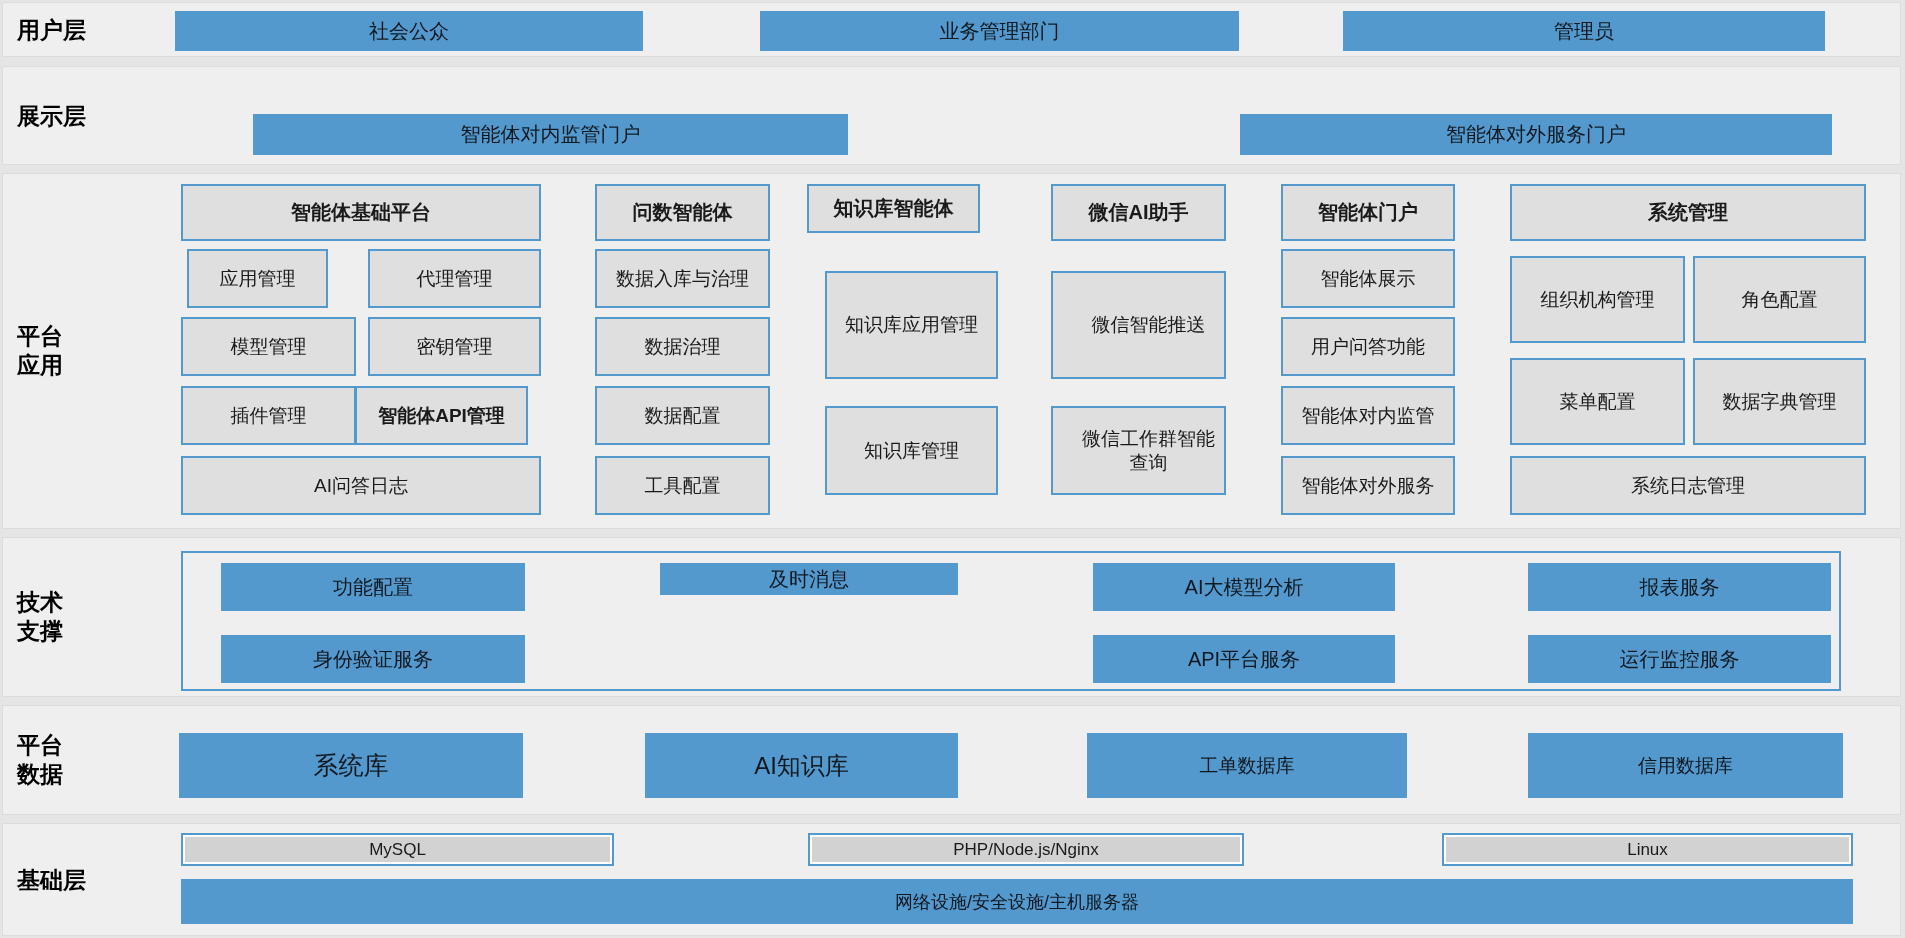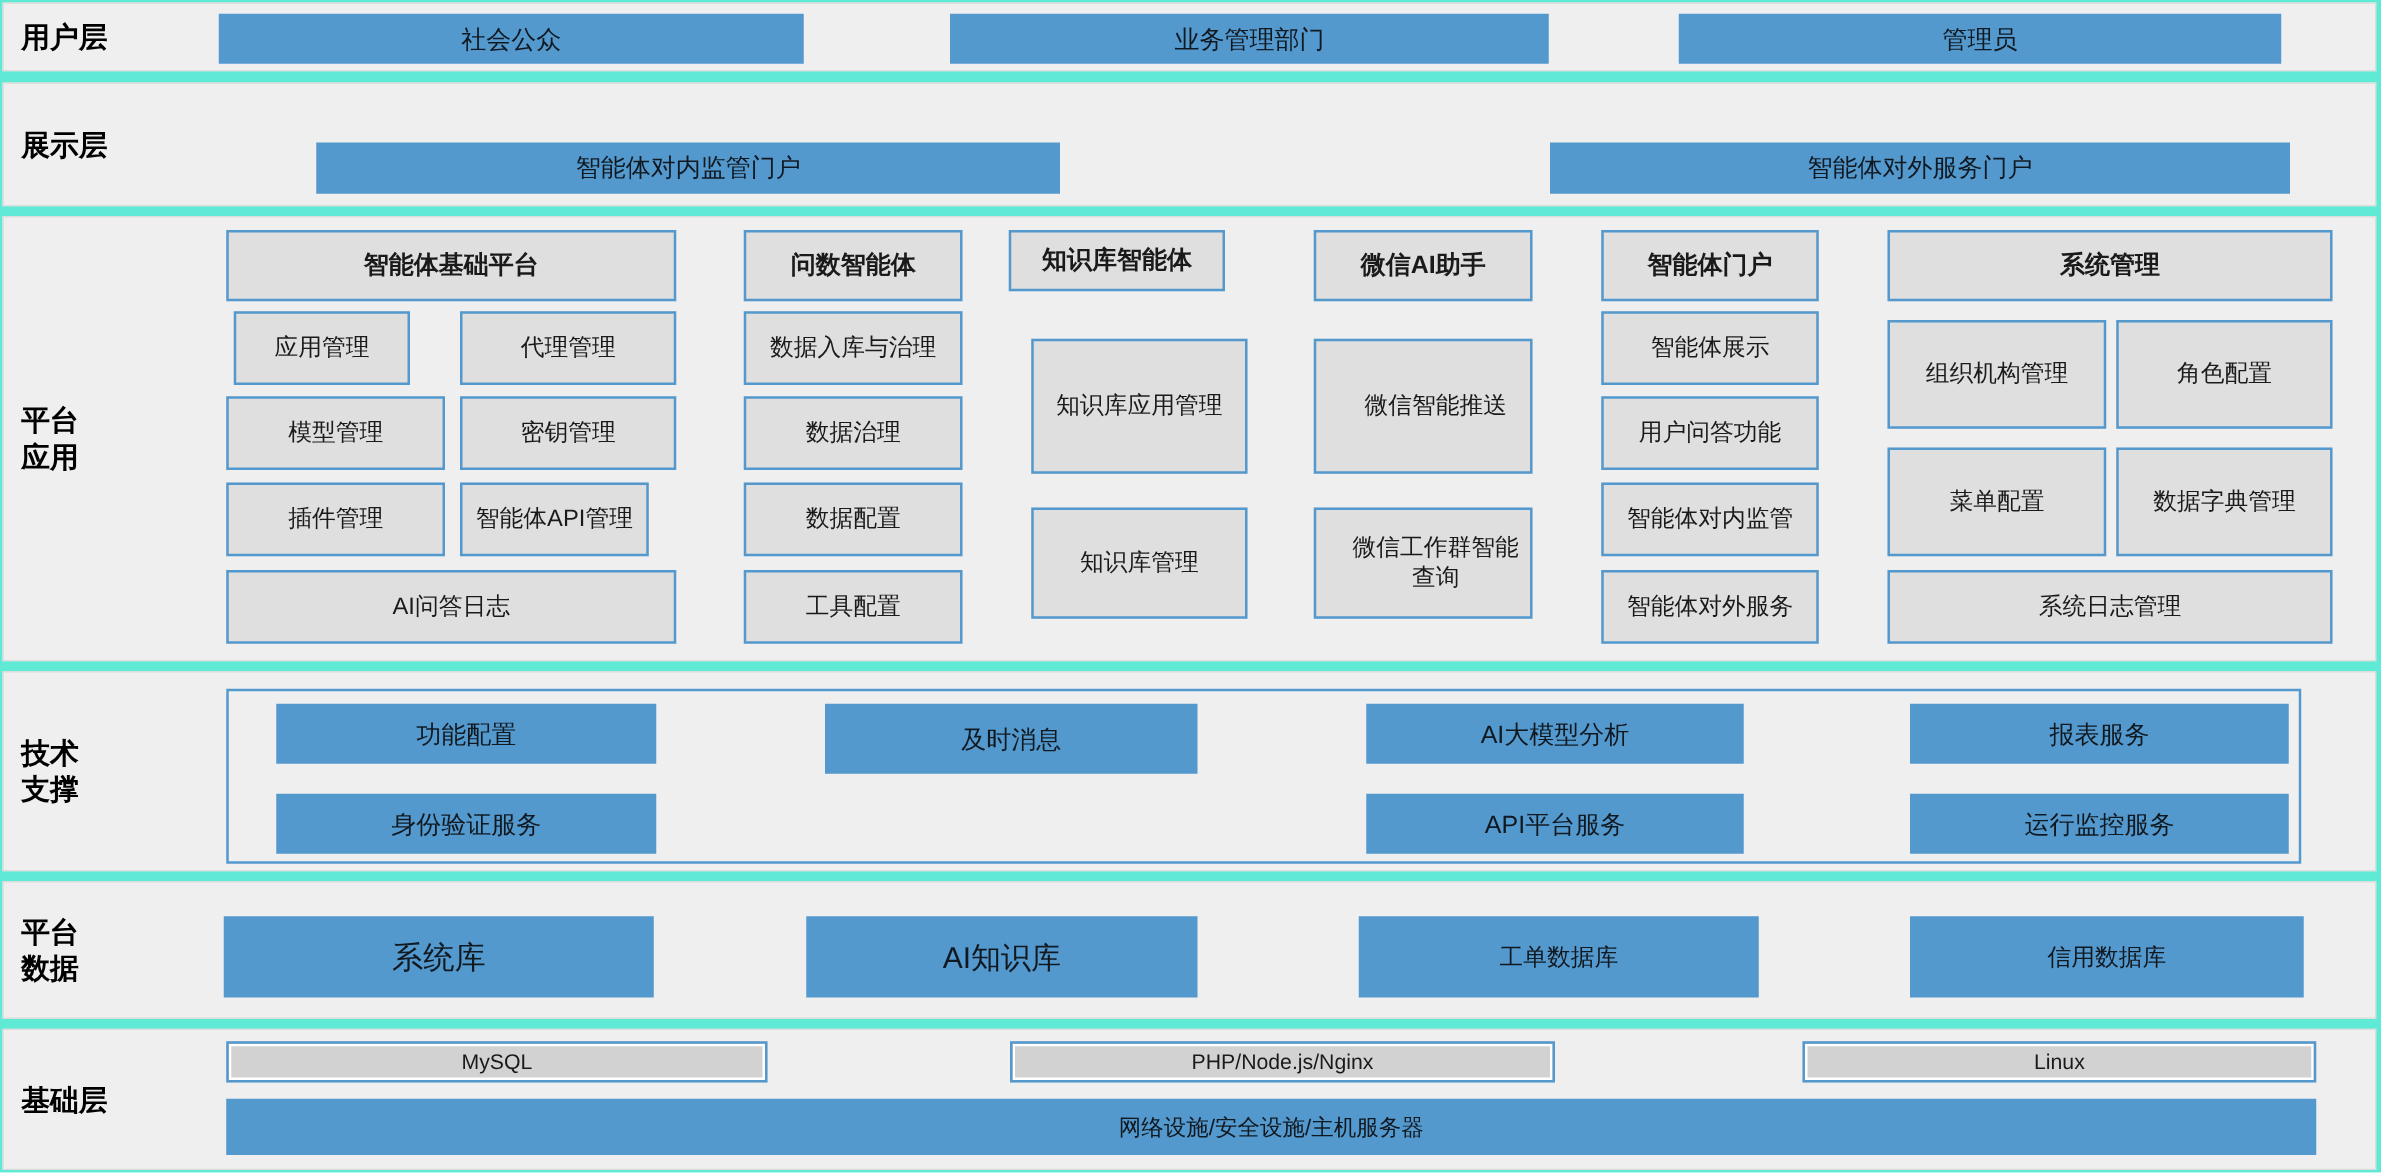--- a/index.html
+++ b/index.html
@@ -1,17 +1,17 @@
 <!DOCTYPE html>
 <html><head>
 <meta charset="utf-8">
 <style>
   html,body{margin:0;padding:0;background:#ffffff;}
   .canvas{
-    position:relative;width:1905px;height:938px;background:#5eead4;
+    position:relative;width:1905px;height:938px;background:#e5e5e5;
     font-family:"Liberation Sans","DejaVu Sans",sans-serif;color:#000;
     overflow:hidden;
   }
   .band{
     position:absolute;left:2px;right:4px;
     background:#efefef;border:1px solid #dcdcdc;box-sizing:border-box;
   }
   .band-label{
     position:absolute;left:14px;top:50%;transform:translateY(-50%);
     font-weight:bold;font-size:23px;line-height:1.25;color:#000;white-space:nowrap;
@@ -62,21 +62,21 @@
       <span>平台</span><br>
       <span>应用</span>
     </div>
 
     <div class="graybox hdr" style="left:178px;width:360px;top:10px;height:57px;">智能体基础平台</div>
     <div class="graybox" style="left:184px;width:141px;top:75px;height:59px;">应用管理</div>
     <div class="graybox" style="left:365px;width:173px;top:75px;height:59px;">代理管理</div>
     <div class="graybox" style="left:178px;width:175px;top:143px;height:59px;">模型管理</div>
     <div class="graybox" style="left:365px;width:173px;top:143px;height:59px;">密钥管理</div>
     <div class="graybox" style="left:178px;width:175px;top:212px;height:59px;">插件管理</div>
-    <div class="graybox" style="left:365px;width:151px;top:212px;height:59px;">智能体API管理</div>
+    <div class="graybox" style="left:352px;width:173px;top:212px;height:59px;font-weight:bold;">智能体API管理</div>
     <div class="graybox" style="left:178px;width:360px;top:282px;height:59px;">AI问答日志</div>
 
     <div class="graybox hdr" style="left:592px;width:175px;top:10px;height:57px;">问数智能体</div>
     <div class="graybox" style="left:592px;width:175px;top:75px;height:59px;">数据入库与治理</div>
     <div class="graybox" style="left:592px;width:175px;top:143px;height:59px;">数据治理</div>
     <div class="graybox" style="left:592px;width:175px;top:212px;height:59px;">数据配置</div>
     <div class="graybox" style="left:592px;width:175px;top:282px;height:59px;">工具配置</div>
 
     <div class="graybox hdr" style="left:804px;width:173px;top:10px;height:49px;">知识库智能体</div>
     <div class="graybox" style="left:822px;width:173px;top:97px;height:108px;">知识库应用管理</div>
@@ -100,21 +100,21 @@
     <div class="graybox" style="left:1507px;width:356px;top:282px;height:59px;">系统日志管理</div>
   </div>
 
   <div class="band" style="top:537px;height:160px;">
     <div class="band-label">
       <span>技术</span><br>
       <span>支撑</span>
     </div>
     <div class="tech-frame" style="left:178px;width:1660px;top:13px;height:140px;"></div>
     <div class="bluebox" style="left:218px;width:304px;top:25px;height:48px;">功能配置</div>
-    <div class="bluebox" style="left:657px;width:298px;top:25px;height:56px;text-align:right;">及时消息</div>
+    <div class="bluebox" style="left:657px;width:298px;top:25px;height:32px;text-align:right;">及时消息</div>
     <div class="bluebox" style="left:1090px;width:302px;top:25px;height:48px;">AI大模型分析</div>
     <div class="bluebox" style="left:1525px;width:303px;top:25px;height:48px;">报表服务</div>
     <div class="bluebox" style="left:218px;width:304px;top:97px;height:48px;">身份验证服务</div>
     <div class="bluebox" style="left:1090px;width:302px;top:97px;height:48px;">API平台服务</div>
     <div class="bluebox" style="left:1525px;width:303px;top:97px;height:48px;">运行监控服务</div>
   </div>
 
   <div class="band" style="top:705px;height:110px;">
     <div class="band-label">
       <span>平台</span><br>

